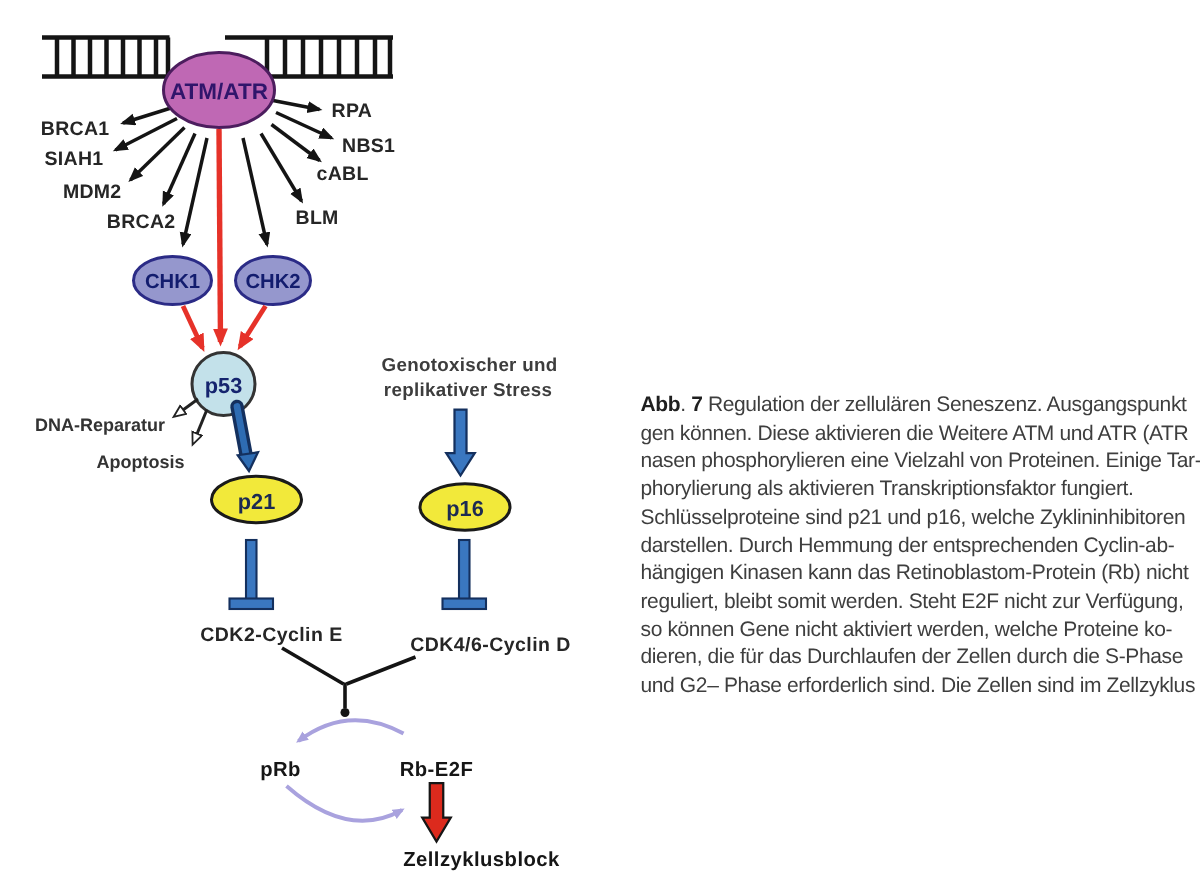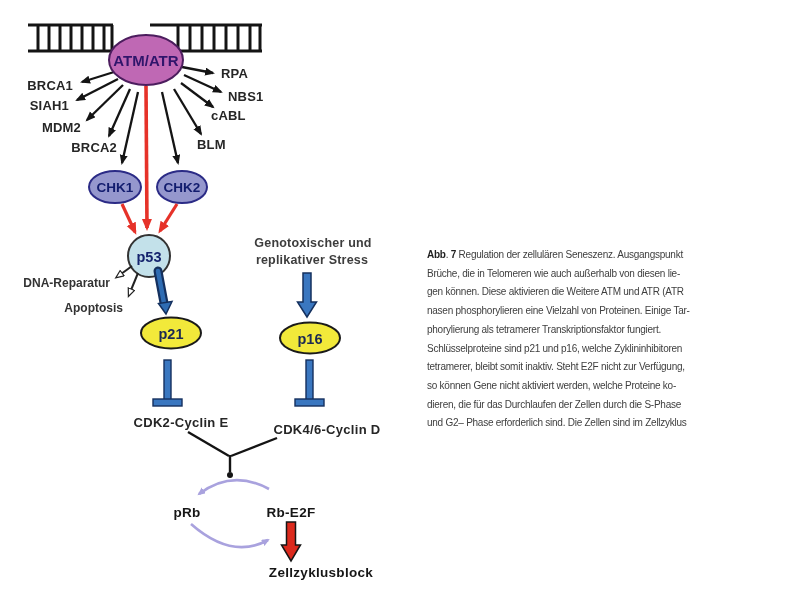--- a/index.html
+++ b/index.html
@@ -5,22 +5,22 @@
   html,body{margin:0;padding:0;background:#fff;}
   .page{position:relative;width:800px;height:597px;background:#ffffff;overflow:hidden;
         font-family:"Liberation Sans",sans-serif;}
   svg text{font-family:"Liberation Sans",sans-serif;}
   .node-label{font-weight:bold;}
   .t-label{font-weight:bold;fill:#262626;font-size:13px;letter-spacing:.2px;}
   .small-label{font-weight:bold;fill:#333333;font-size:12px;}
   .stress-label{font-weight:bold;fill:#3d3d3d;font-size:12.5px;letter-spacing:.2px;}
   .cdk-label{font-weight:bold;fill:#262626;font-size:13px;letter-spacing:.3px;}
   .block-label{font-weight:bold;fill:#161616;font-size:13.5px;letter-spacing:.3px;}
-  .caption{position:absolute;left:427px;top:246px;width:373px;color:#3e3e3e;
-           font-size:10px;line-height:18.7px;letter-spacing:-0.25px;}
+  .caption{position:absolute;left:427px;top:260px;width:373px;color:#3e3e3e;
+           font-size:14px;line-height:18.7px;letter-spacing:-0.25px;}
   .caption p{margin:0;white-space:nowrap;}
   .caption .b{font-weight:bold;color:#1f1f1f;}
 </style>
 </head>
 <body>
 
 <div class="page">
 
   <svg width="430" height="597" viewBox="0 0 430 597" style="position:absolute;left:0;top:0;">
     <defs>
@@ -144,24 +144,25 @@
     <path d="M191,524 Q232,560 268,540" fill="none" stroke="#a9a2de" stroke-width="2.6" marker-end="url(#mLav)"></path>
     <text class="block-label" x="187" y="517" text-anchor="middle">pRb</text>
     <text class="block-label" x="291" y="517" text-anchor="middle">Rb-E2F</text>
 
     <polygon points="286.5,522 295.5,522 295.5,545 300.5,545 291,561 281.5,545 286.5,545" fill="#dc2a1d" stroke="#161616" stroke-width="1.5"></polygon>
     <text class="block-label" x="321" y="577" text-anchor="middle" font-size="14">Zellzyklusblock</text>
   </svg>
 
   <div class="caption">
     <p class="cap"><span class="b">Abb</span><span>. </span><span class="b">7</span> <span>Regulation der zellulären Seneszenz. Ausgangspunkt</span></p>
-    <p class="cap">Brüche, die in Telomeren wie auch außerhalb von diesen lie-</p>
     <p class="cap">gen können. Diese aktivieren die Weitere ATM und ATR (ATR</p>
     <p class="cap">nasen phosphorylieren eine Vielzahl von Proteinen. Einige Tar-</p>
-    <p class="cap">phorylierung als tetramerer Transkriptionsfaktor fungiert.</p>
+    <p class="cap">phorylierung als aktivieren Transkriptionsfaktor fungiert.</p>
     <p class="cap">Schlüsselproteine sind p21 und p16, welche Zyklininhibitoren</p>
-    <p class="cap">tetramerer, bleibt somit inaktiv. Steht E2F nicht zur Verfügung,</p>
+    <p class="cap">darstellen. Durch Hemmung der entsprechenden Cyclin-ab-</p>
+    <p class="cap">hängigen Kinasen kann das Retinoblastom-Protein (Rb) nicht</p>
+    <p class="cap">reguliert, bleibt somit werden. Steht E2F nicht zur Verfügung,</p>
     <p class="cap">so können Gene nicht aktiviert werden, welche Proteine ko-</p>
     <p class="cap">dieren, die für das Durchlaufen der Zellen durch die S-Phase</p>
     <p class="cap">und G2– Phase erforderlich sind. Die Zellen sind im Zellzyklus</p>
   </div>
 
 </div>
 
 </body></html>

